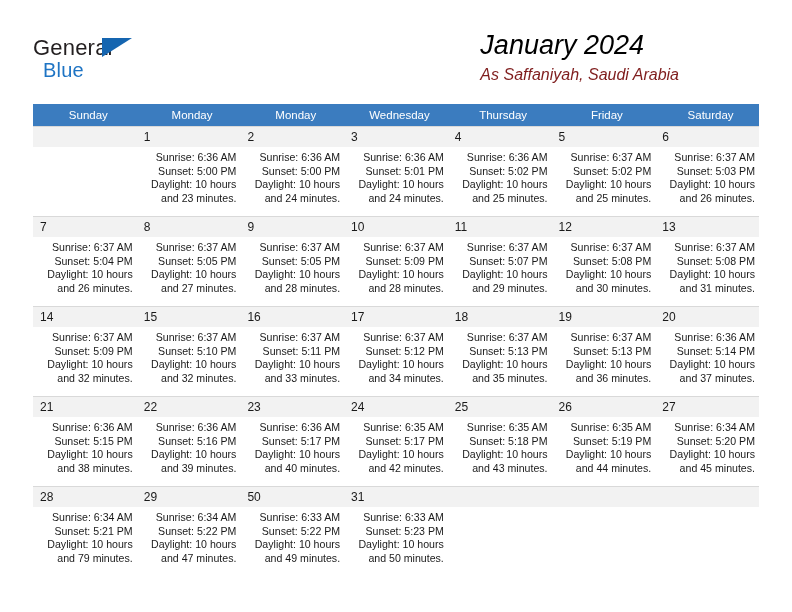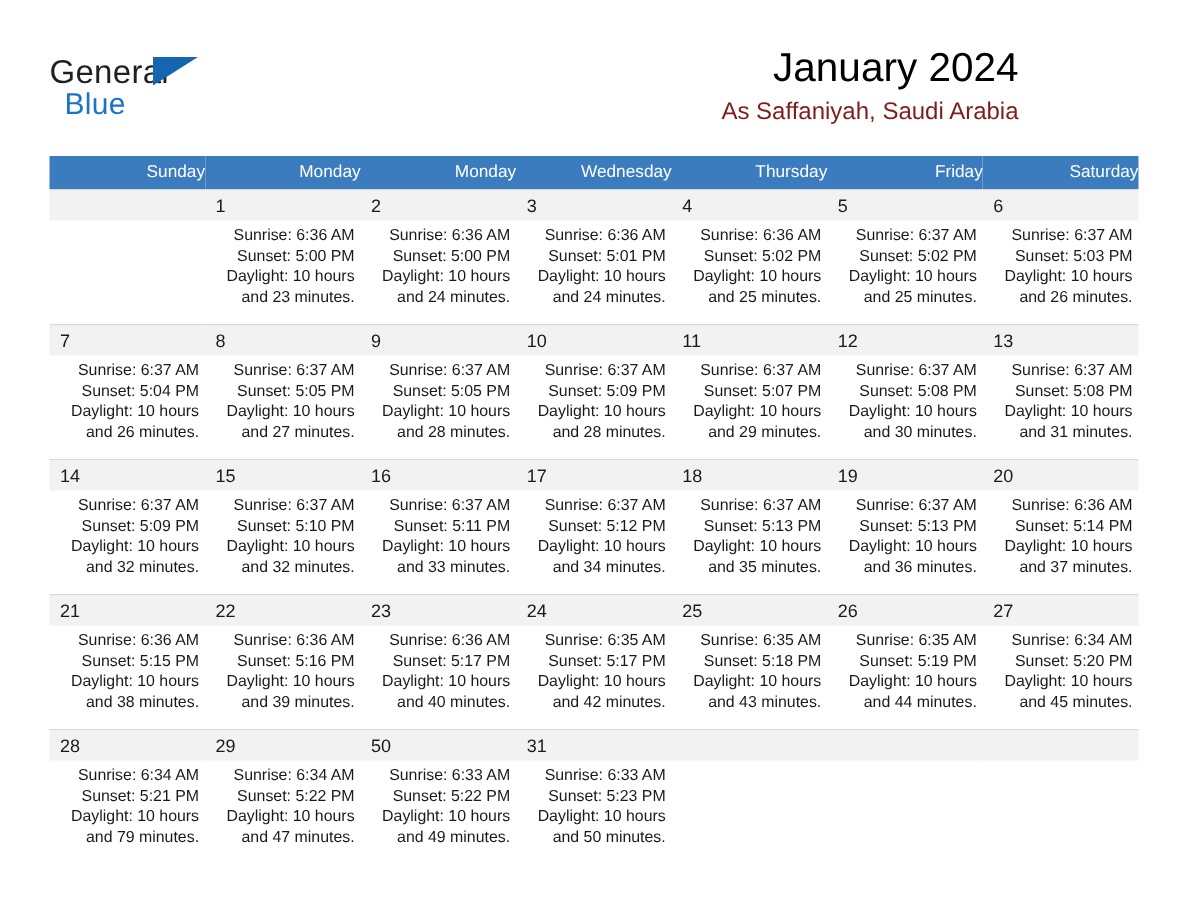--- a/index.html
+++ b/index.html
@@ -62,21 +62,22 @@
     font-size: 20px;
     line-height: 24px;
     letter-spacing: 0.2px;
     color: #1e74c4;
     white-space: nowrap;
   }
   .title-block {
     position: absolute;
     right: 0;
     top: 0;
-    text-align: right;
+    text-align: left;
+    font-style: italic;
   }
   .cal-title {
     font-size: 27px;
     line-height: 34px;
     color: #000;
     white-space: nowrap;
   }
   .cal-subtitle {
     font-size: 16px;
     line-height: 22px;
@@ -92,21 +93,21 @@
     top: 104px;
     width: 726px;
     border-collapse: collapse;
     table-layout: fixed;
   }
   .calendar th {
     background: #3b7cbf;
     color: #ffffff;
     font-size: 11.5px;
     font-weight: normal;
-    text-align: right;
+    text-align: center;
     padding: 5px 0 5px 7px;
     height: 12px;
     border: none;
   }
   .calendar td {
     vertical-align: top;
     padding: 0;
     border: none;
     width: 103.7px;
     height: 90px;

